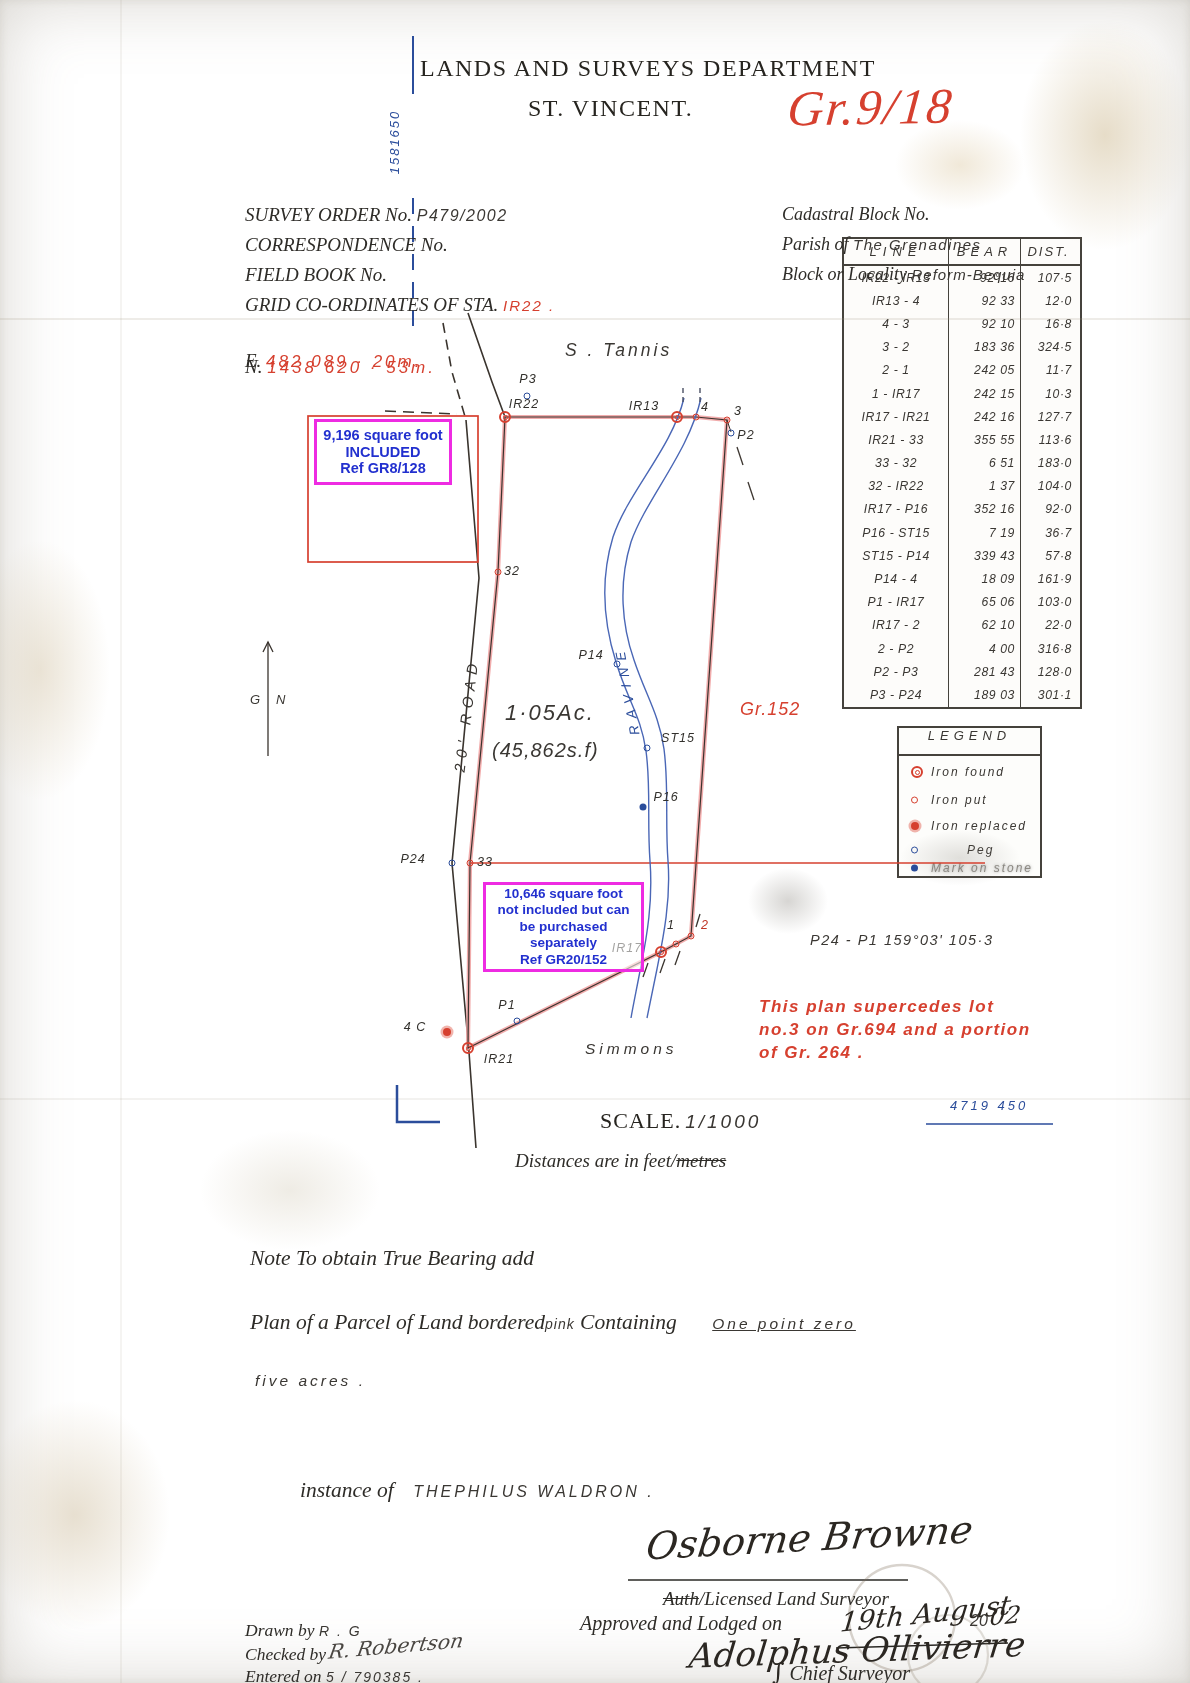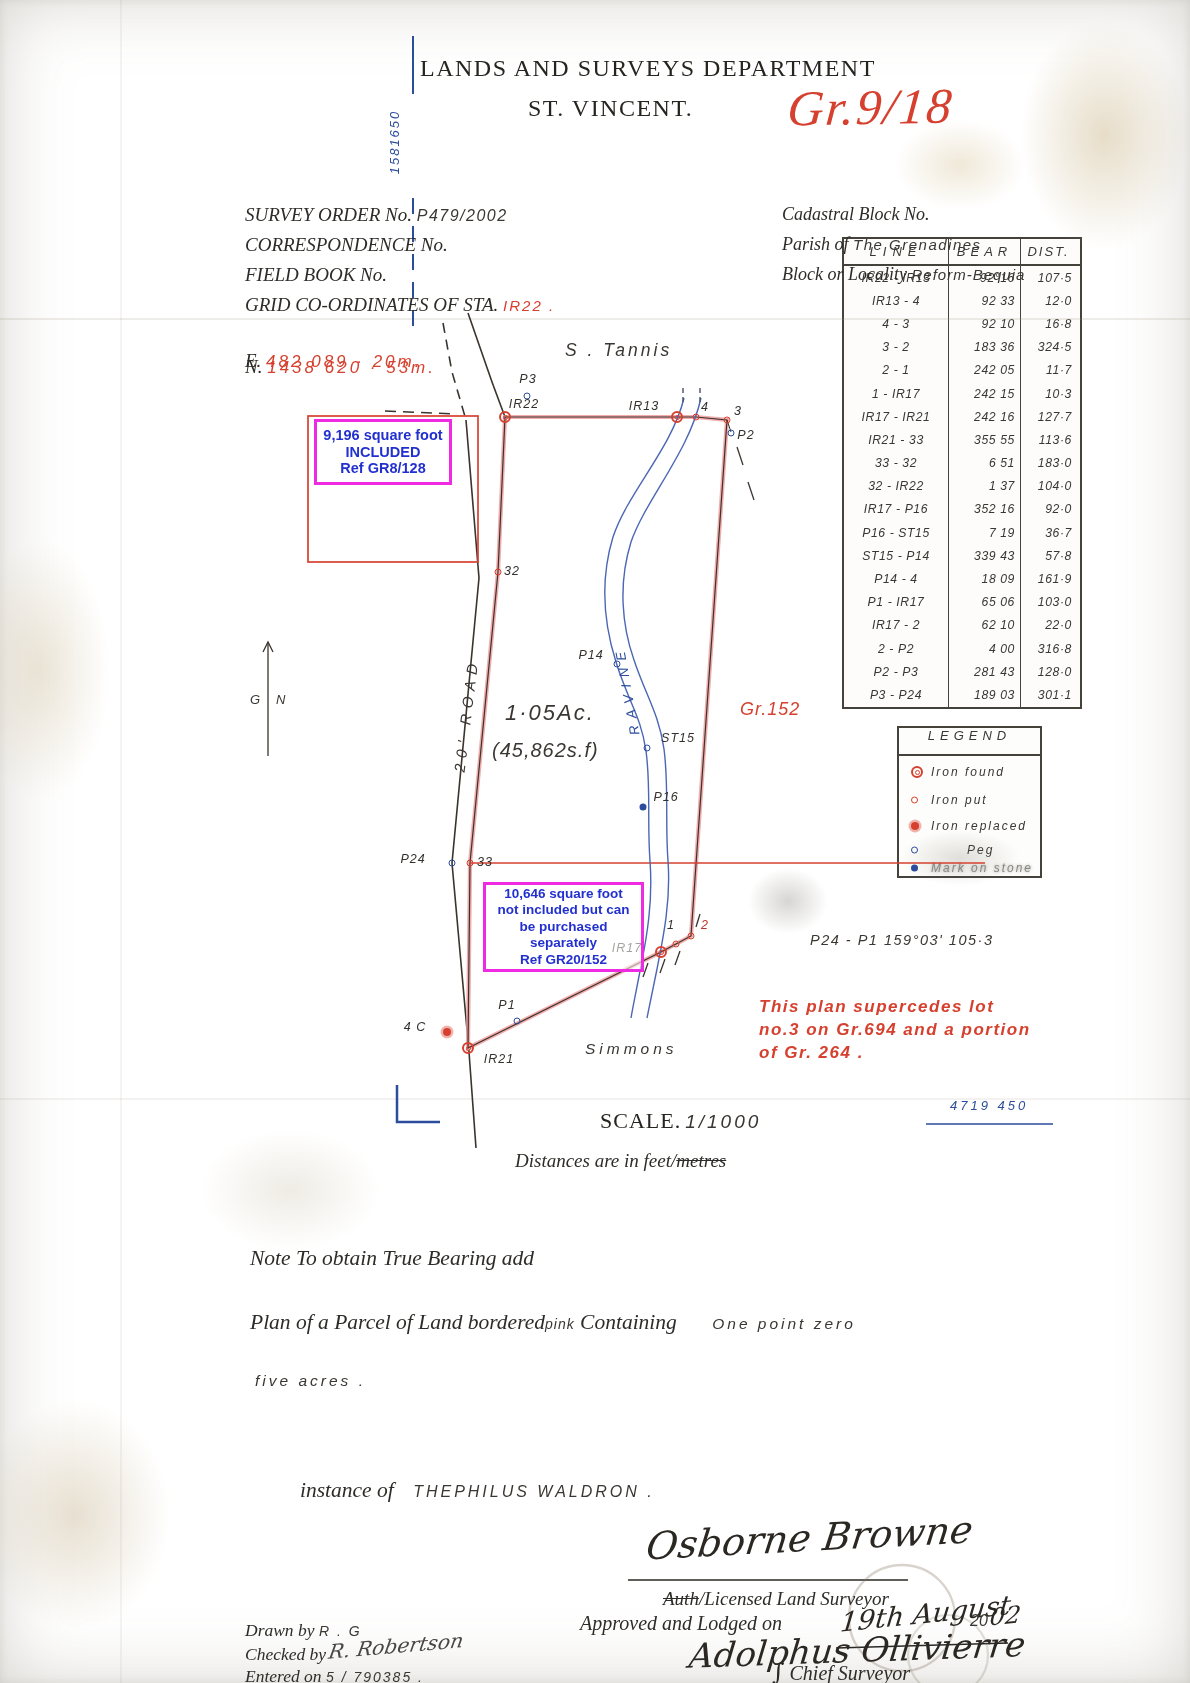--- a/index.html
+++ b/index.html
@@ -357,21 +357,21 @@
     <span class="hand" style="font-size:19px;letter-spacing:3px;">1/1000</span>
   </div>
   <div class="abs txt serif-it" style="left:515px;top:1150px;font-size:19px;">
     <span>Distances are in feet/</span><span class="struck">metres</span>
   </div>
 
   <div class="abs txt serif-it" style="left:250px;top:1246px;font-size:21.5px;">Note To obtain True Bearing add</div>
   <div class="abs txt serif-it" style="left:250px;top:1310px;font-size:21.5px;">
     <span>Plan of a Parcel of Land bordered</span><span class="hand" style="font-size:14px;letter-spacing:1px;">pink</span>
     <span>Containing</span>
-    <span class="hand" style="font-size:15.5px;letter-spacing:3px;margin-left:30px;">One   point   zero</span>
+    <span class="hand" style="font-size:15.5px;letter-spacing:3px;margin-left:30px;text-decoration:underline;">One   point   zero</span>
   </div>
   <div class="abs txt hand" style="left:255px;top:1372px;font-size:15.5px;letter-spacing:3px;">five  acres  .</div>
   <div class="abs txt serif-it" style="left:300px;top:1478px;font-size:21.5px;">
     <span>instance of</span>
     <span class="hand" style="font-size:16px;letter-spacing:3px;margin-left:14px;">THEPHILUS   WALDRON .</span>
   </div>
 
   <div class="abs txt cursive" style="left:648px;top:1516px;font-size:38px;transform:skewX(-10deg) rotate(-3deg);">Osborne Browne</div>
   <div class="abs txt serif-it" style="left:663px;top:1588px;font-size:19px;">
     <span class="struck">Auth</span><span>/Licensed Land Surveyor</span>

